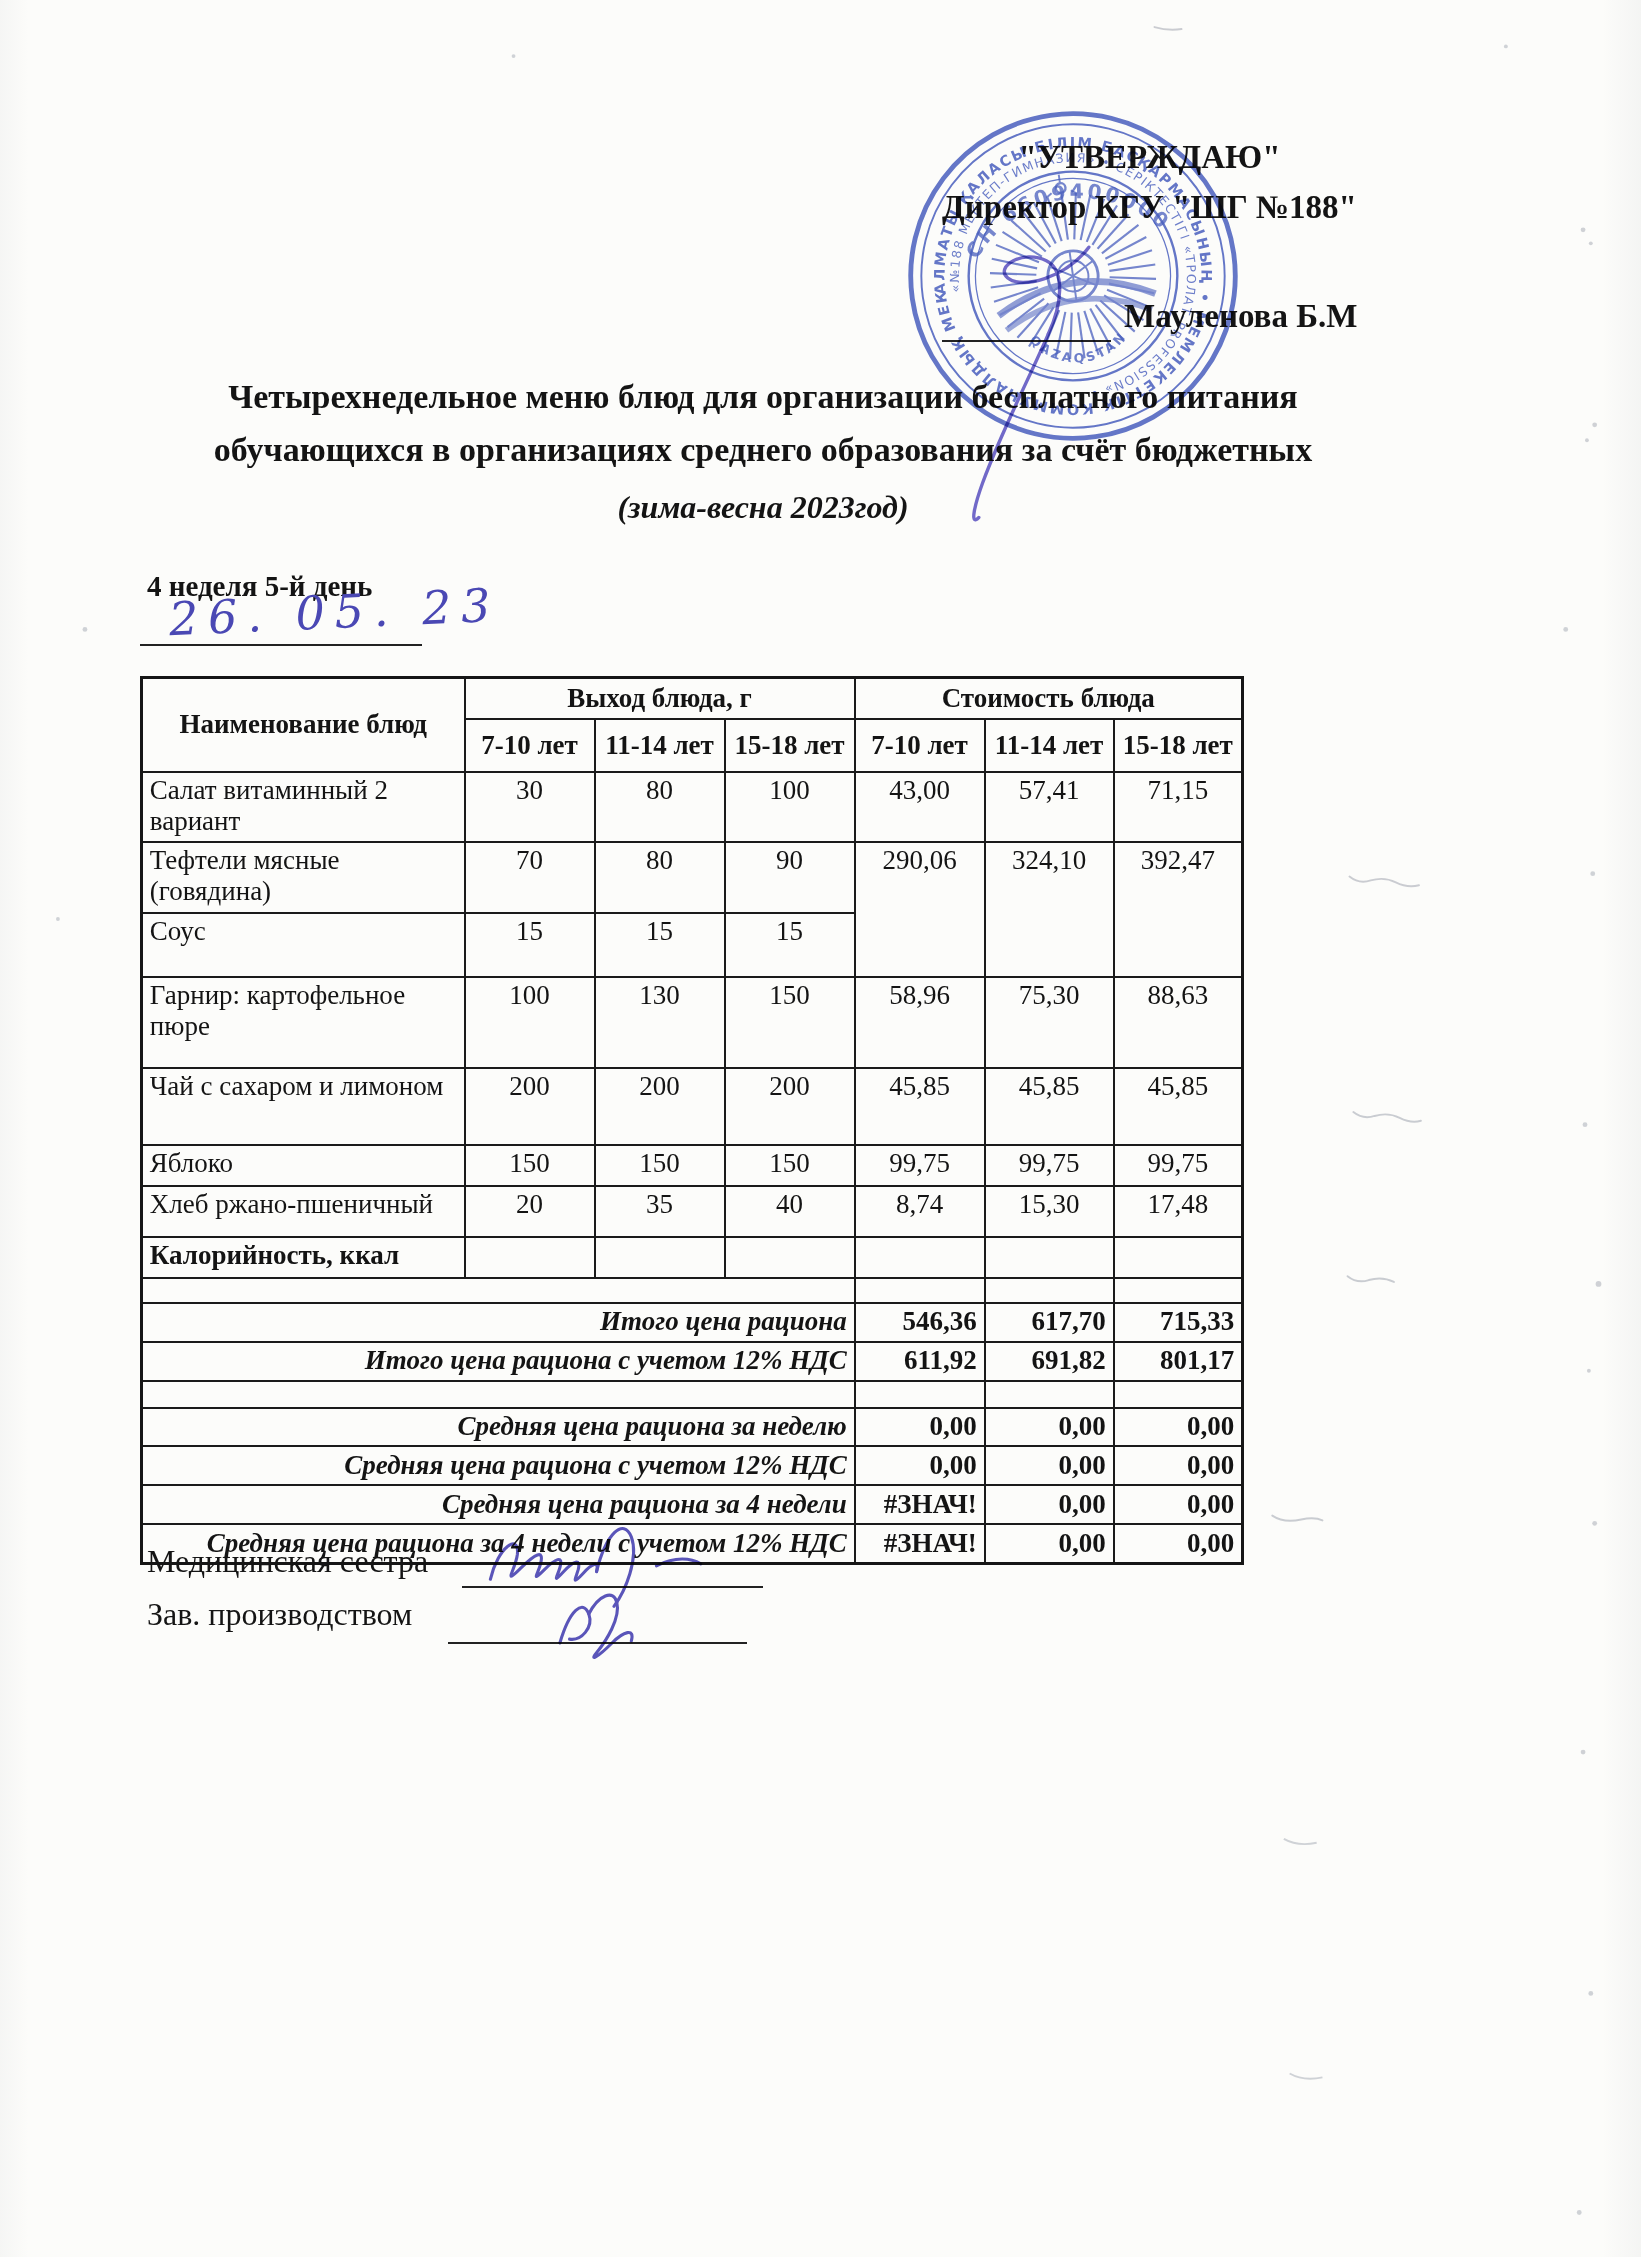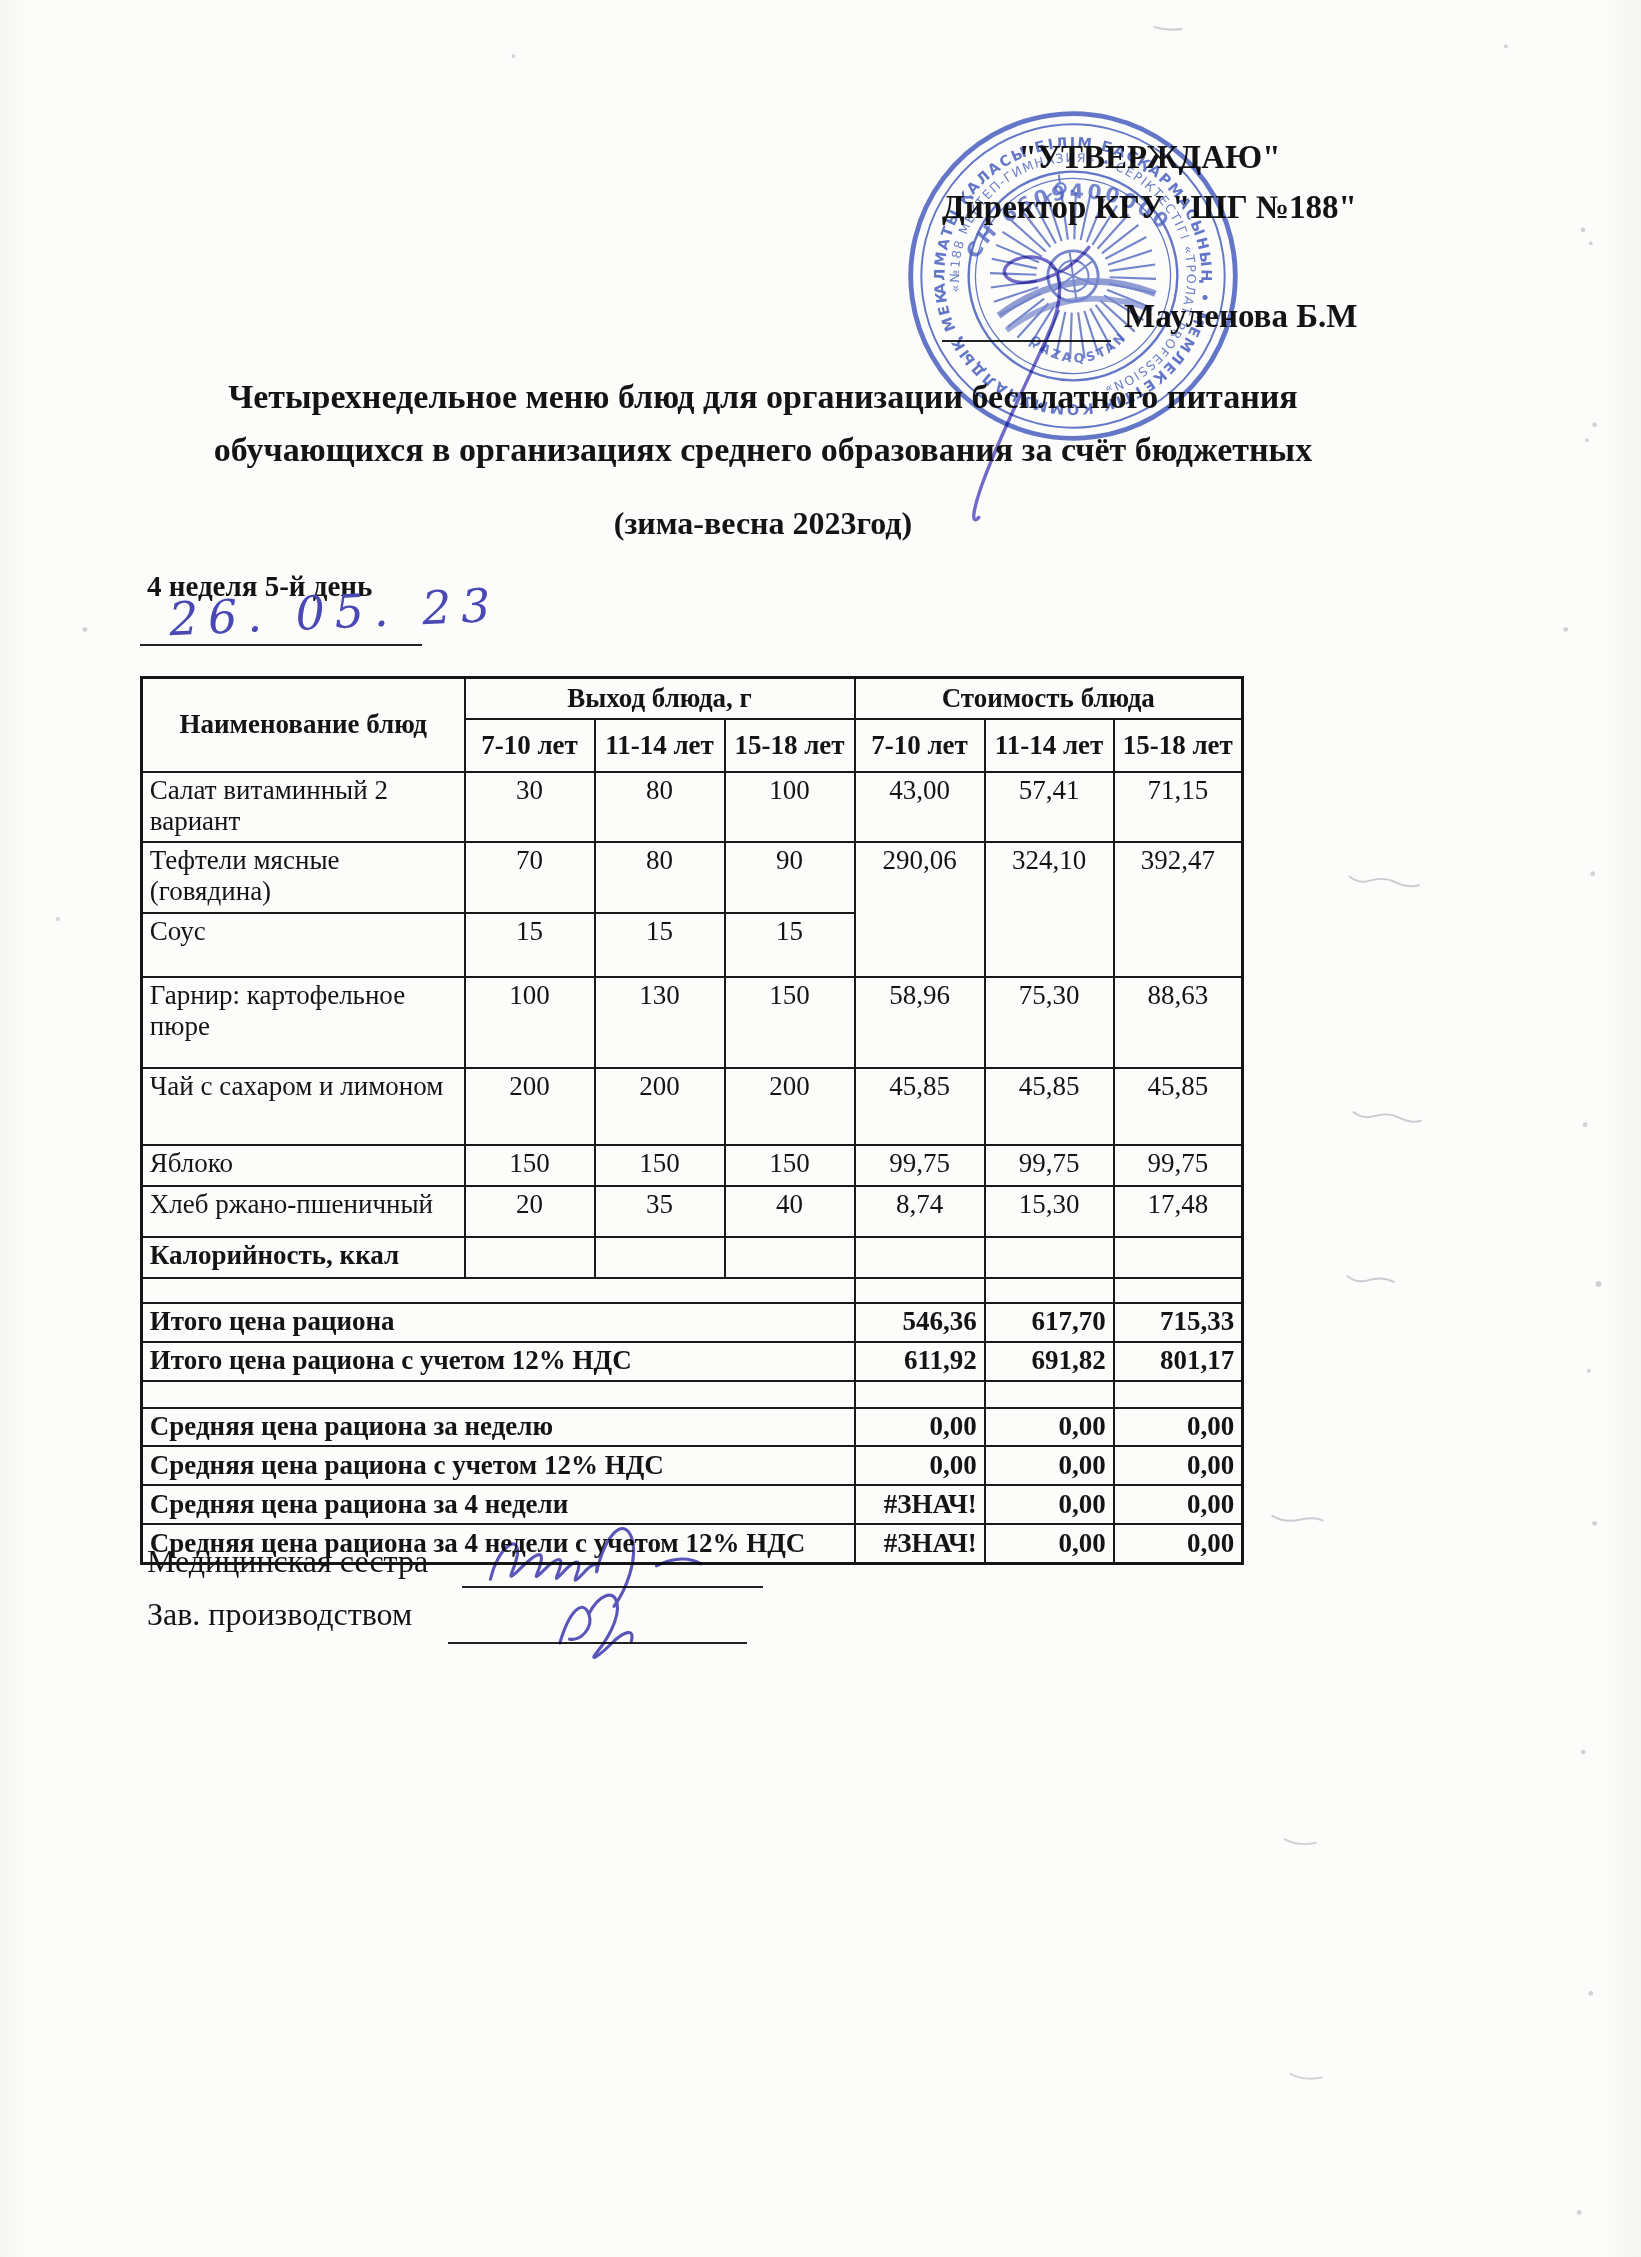--- a/index.html
+++ b/index.html
@@ -35,21 +35,21 @@
     display:inline-block;width:169px;border-bottom:2.9px solid #222;
     margin-right:13.5px;height:33px;
   }
 
   
   .title{
     position:absolute;top:370px;left:68px;width:1390px;
     text-align:center;font-weight:bold;font-size:34px;line-height:1.57;
     z-index:4;
   }
-  .title .subtitle{font-size:32px;margin-top:21px;}
+  .title .subtitle{font-size:32px;margin-top:5px;font-style:italic;}
 
   
   .week{position:absolute;top:570px;left:147px;font-size:29px;font-weight:bold;z-index:4;}
   .hdate{
     position:absolute;top:585px;left:169px;
     font-family:"DejaVu Serif", serif;font-style:italic;
     font-size:46px;color:#4a48b4;letter-spacing:9.7px;
     transform:rotate(-2.5deg);z-index:5;
   }
   .date-line{position:absolute;top:644px;left:140px;width:282px;border-top:2.9px solid #222;z-index:4;}
@@ -72,21 +72,21 @@
   table.menu th{vertical-align:middle;text-align:center;font-weight:bold;}
   th.gh{font-size:29px;}
   th.age{font-size:28px;}
   th.namehead{font-size:29px;}
   td.name{text-align:left;font-size:26px;}
   td.bold-name{text-align:left;font-size:27px;font-weight:bold;}
   td.num{text-align:center;}
   tr.spacer td{border:none;}
   tr.spacer td.sp{border-left:2.4px solid #1a1a1a;}
   td.sum-label{
-    font-weight:bold;text-align:left;
+    font-weight:bold;font-style:italic;text-align:right;
     background:#d8d6d1;font-size:28px;vertical-align:middle;
   }
   td.sum-val{
     font-weight:bold;text-align:right;background:#d8d6d1;
     font-size:28px;vertical-align:middle;padding-right:9.7px;
   }
 
   
   .flabel{position:absolute;left:147px;font-size:32px;z-index:4;}
   .fline{position:absolute;border-top:2.9px solid #222;z-index:4;}

